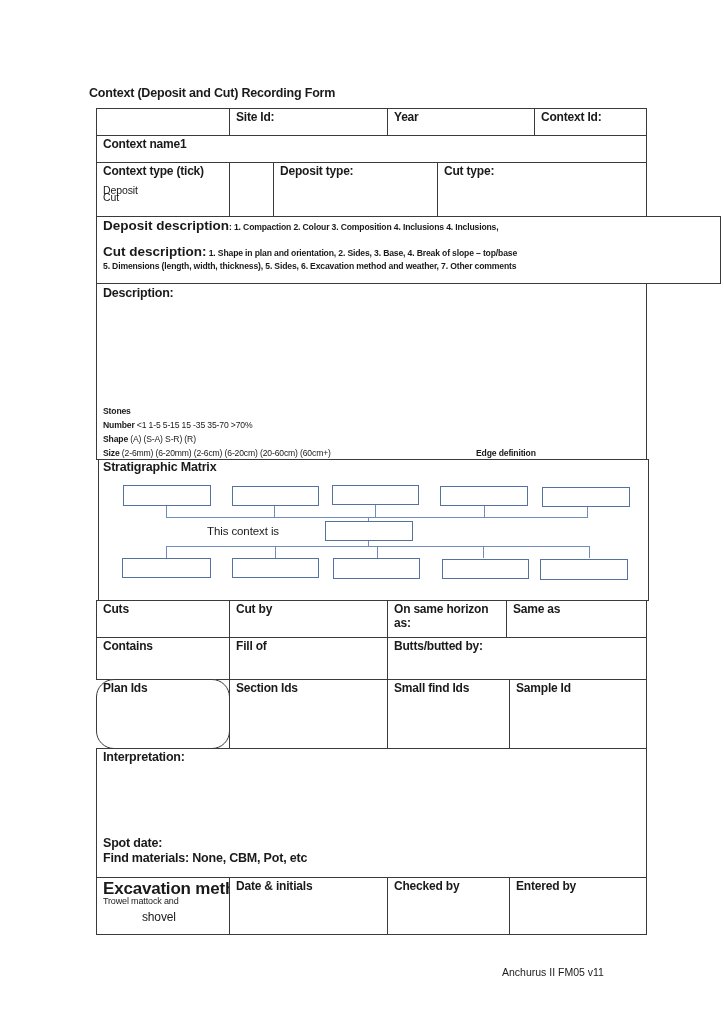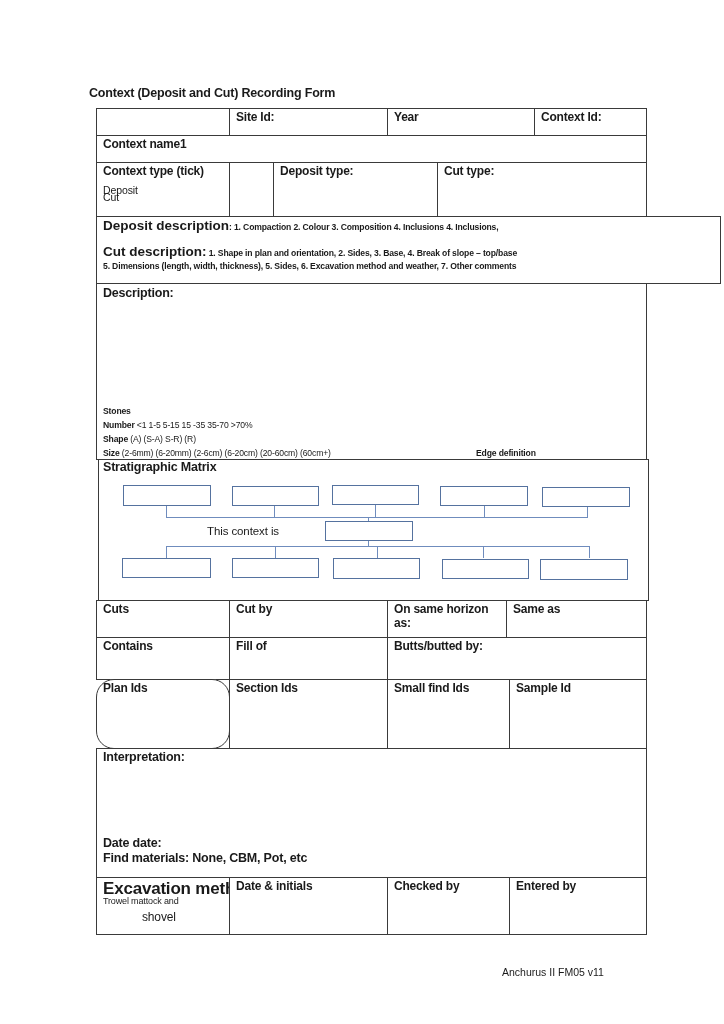--- a/index.html
+++ b/index.html
@@ -131,21 +131,21 @@
 </div>
 <div class="cell" style="left:387px;top:679px;width:123px;height:70px;">
   <span class="lbl" style="left:6px;top:1px;">Small find  Ids</span>
 </div>
 <div class="cell" style="left:509px;top:679px;width:138px;height:70px;">
   <span class="lbl" style="left:6px;top:1px;">Sample Id</span>
 </div>
 
 <div class="cell" style="left:96px;top:748px;width:551px;height:130px;">
   <span class="lbl" style="left:6px;top:1px;font-size:12.5px;">Interpretation:</span>
-  <span class="lbl" style="left:6px;top:87px;font-size:12.5px;">Date date:</span>
+  <span class="lbl" style="left:6px;top:87px;font-size:12.5px;">Spot date:</span>
   <span class="lbl" style="left:6px;top:102px;font-size:12.5px;">Find materials:  None, CBM, Pot, etc</span>
 </div>
 
 <div class="cell" style="left:96px;top:877px;width:134px;height:58px;">
   <span class="lbl" style="left:6px;top:1px;font-size:17px;">Excavation method</span>
   <span class="tiny" style="left:6px;top:18px;font-size:9px;">Trowel   mattock and</span>
   <span class="tiny" style="left:45px;top:32px;font-size:12px;">shovel</span>
 </div>
 <div class="cell" style="left:229px;top:877px;width:159px;height:58px;">
   <span class="lbl" style="left:6px;top:1px;">Date &amp; initials</span>

